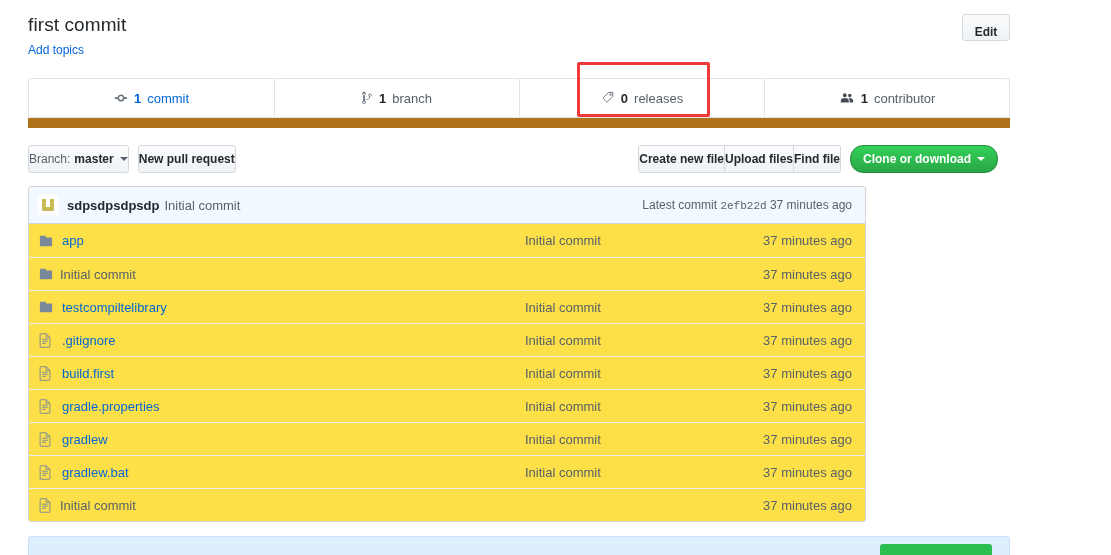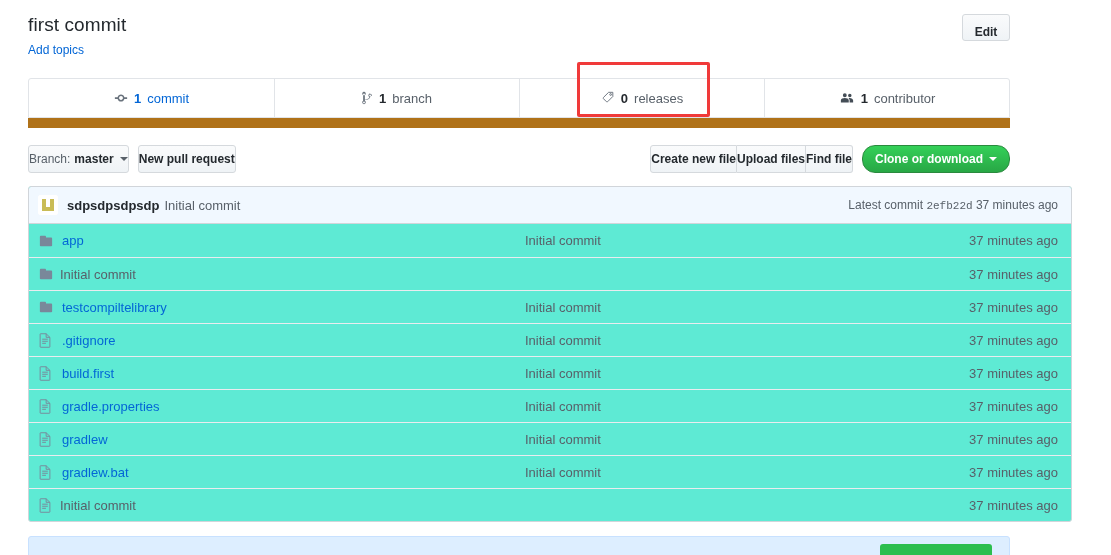--- a/index.html
+++ b/index.html
@@ -85,39 +85,39 @@
     vertical-align: top; white-space: nowrap;
   }
   .branch-btn { font-weight: normal; color:#586069; }
   .branch-btn b { color:#24292e; margin-left:4px; }
   .caret {
     display:inline-block; width:0; height:0; margin-left:6px;
     border-left: 4px solid transparent; border-right: 4px solid transparent;
     border-top: 4px solid currentColor;
   }
   .tb-left { position:absolute; left:0; top:0; display:flex; gap:9px; }
-  .tb-right { position:absolute; right:0; top:0; display:flex; }
+  .tb-right { position:absolute; right:12px; top:0; display:flex; }
   .group { display:flex; }
   .group .btn { border-radius:0; border-left-width:0; }
   .group .btn:first-child { border-radius:3px 0 0 3px; border-left-width:1px; }
   .group .btn:last-child { border-radius:0 3px 3px 0; }
   .clone-btn {
     margin-left: 9px; color:#fff; font-weight:bold;
     background: linear-gradient(#34d058,#28a745);
     border: 1px solid #2a8a3e; border-radius:13px;
     height:28px; padding: 0 12px;
     display:inline-flex; align-items:center; justify-content:center;
     font-size:12px; cursor:pointer; white-space:nowrap;
   }
 
   
   .file-box {
-    position: absolute; left: 28px; top: 186px; width: 1044px;
+    position: absolute; left: 28px; top: 186px; width: 838px;
     border: 1px solid #d1d5da; border-radius: 3px; overflow: hidden;
-    background:#5eead4;
+    background:#fde047;
   }
   .commit-head {
     display:flex; align-items:center;
     background: #f1f8ff; border-bottom: 1px solid #d1d5da;
     height: 37px; padding: 0 9px; font-size: 13px;
   }
   .avatar {
     width: 20px; height: 20px; border-radius: 3px; margin-right: 9px;
     background: #fff; flex: 0 0 20px; overflow:hidden;
   }

